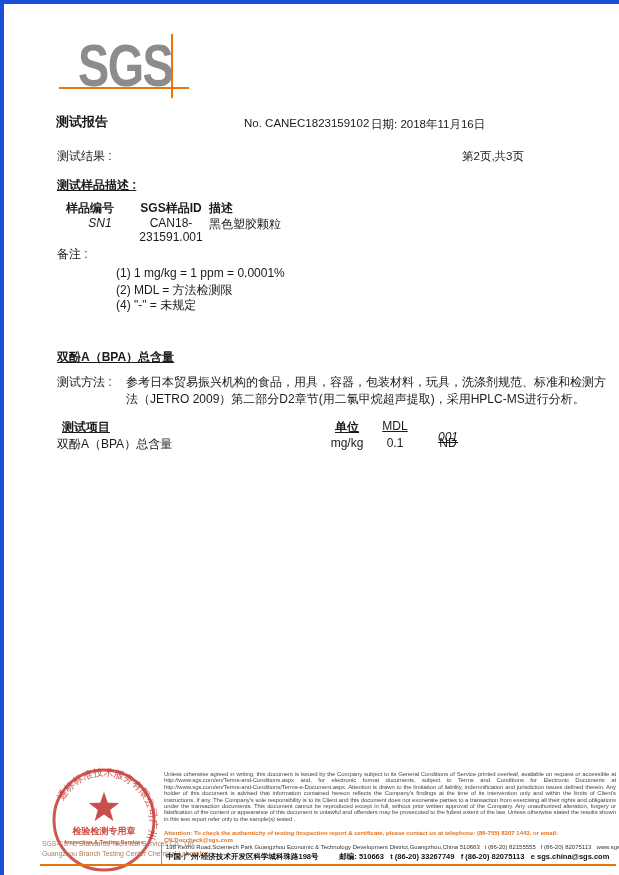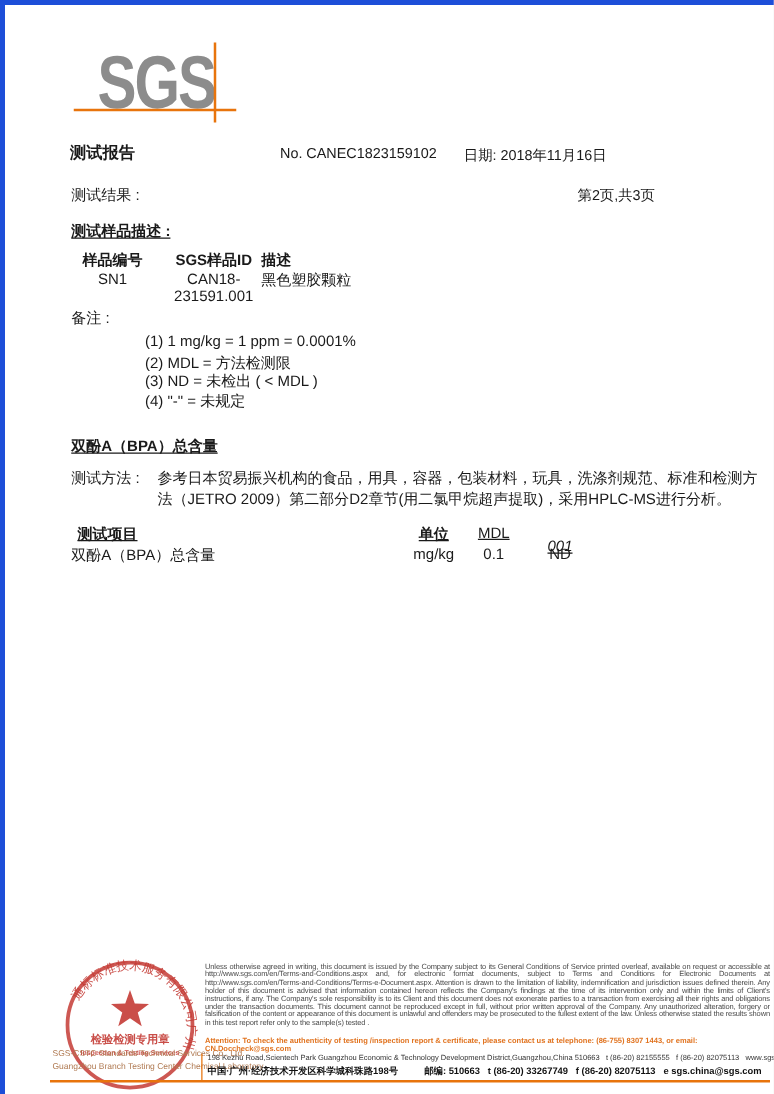--- a/index.html
+++ b/index.html
@@ -31,41 +31,40 @@
 </head>
 <body>
 
 <div class="page">
 
   <div class="abs logo-text" style="left:74px;top:32px;">SGS</div>
   <div class="abs orange" style="left:55px;top:83px;width:130px;height:2px;"></div>
   <div class="abs orange" style="left:167px;top:30px;width:2px;height:64px;"></div>
 
   <div class="abs doc-title" style="left:52px;top:109px;">测试报告</div>
-  <div class="abs meta" style="left:192px;top:113px;padding-left:28px;">No. CANEC1823159102</div>
+  <div class="abs meta" style="left:212px;top:113px;padding-left:28px;">No. CANEC1823159102</div>
   <div class="abs meta" style="left:367px;top:113px;">日期: 2018年11月16日</div>
   <div class="abs meta" style="left:458px;top:113px;margin-top:32px;">第2页,共3页</div>
 
   <div class="abs body-txt" style="left:53px;top:144px;">测试结果 :</div>
 
   <div class="abs body-txt bold und" style="left:53px;top:173px;">测试样品描述 :</div>
 
   <div class="abs body-txt bold cell-c" style="left:50px;top:196px;width:72px;">样品编号</div>
   <div class="abs body-txt bold cell-c" style="left:122px;top:196px;width:90px;">SGS样品ID</div>
   <div class="abs body-txt bold" style="left:205px;top:196px;">描述</div>
 
-  <div class="abs body-txt cell-c" style="left:50px;top:212px;width:72px;">SN1</div>
+  <div class="abs body-txt cell-c" style="left:60px;top:212px;width:72px;font-style:italic;">SN1</div>
   <div class="abs body-txt cell-c" style="left:122px;top:212px;width:90px;">CAN18-231591.001</div>
   <div class="abs body-txt" style="left:205px;top:212px;">黑色塑胶颗粒</div>
 
   <div class="abs body-txt" style="left:53px;top:242px;">备注 :</div>
   <div class="abs body-txt notes" style="left:112px;top:262px;">
     <div>(1) 1 mg/kg = 1 ppm = 0.0001%</div>
     <div>(2) MDL = 方法检测限</div>
-    <div>(3) ND = 未检出 ( &lt; MDL )</div>
     <div>(4) "-" = 未规定</div>
   </div>
 
   <div class="abs body-txt bold und" style="left:53px;top:345px;">双酚A（BPA）总含量</div>
   <div class="abs body-txt" style="left:53px;top:370px;">测试方法 :</div>
   <div class="abs body-txt" style="left:122px;top:370px;">参考日本贸易振兴机构的食品，用具，容器，包装材料，玩具，洗涤剂规范、标准和检测方</div>
   <div class="abs body-txt" style="left:122px;top:387px;">法（JETRO 2009）第二部分D2章节(用二氯甲烷超声提取)，采用HPLC-MS进行分析。</div>
 
   <div class="abs body-txt bold und" style="left:58px;top:415px;">测试项目</div>
   <div class="abs body-txt bold und cell-c" style="left:318px;top:415px;width:50px;">单位</div>

